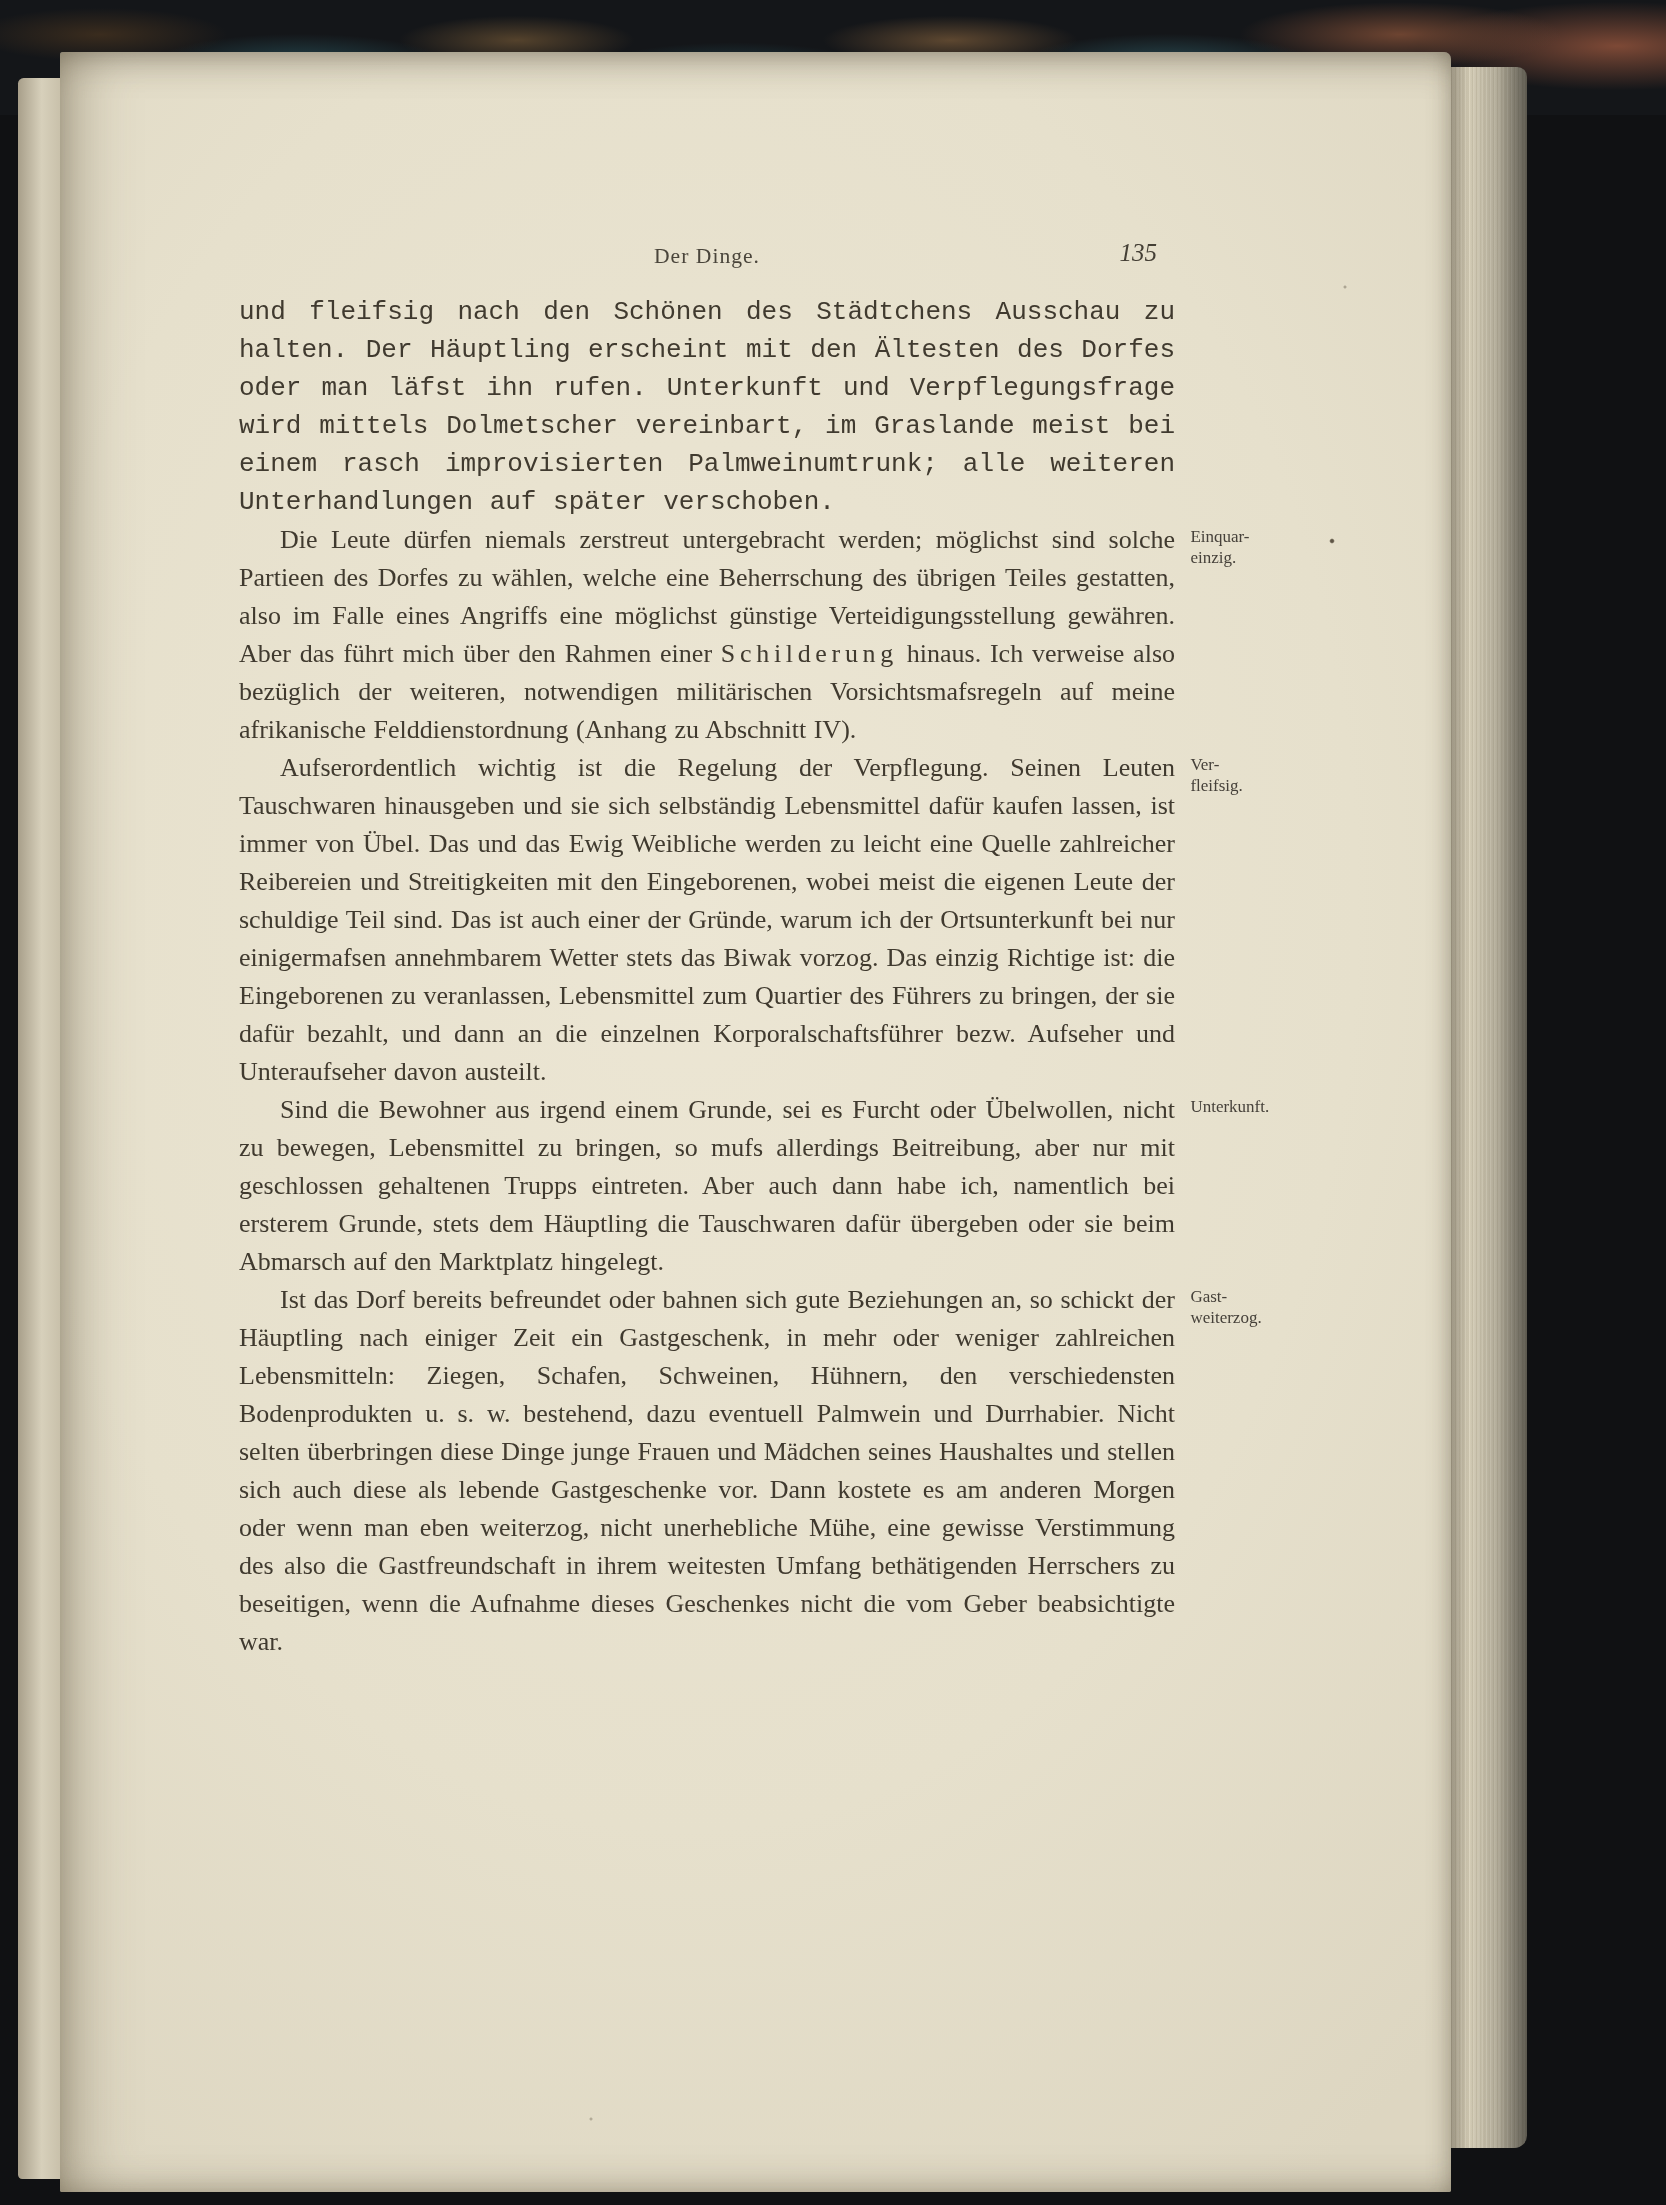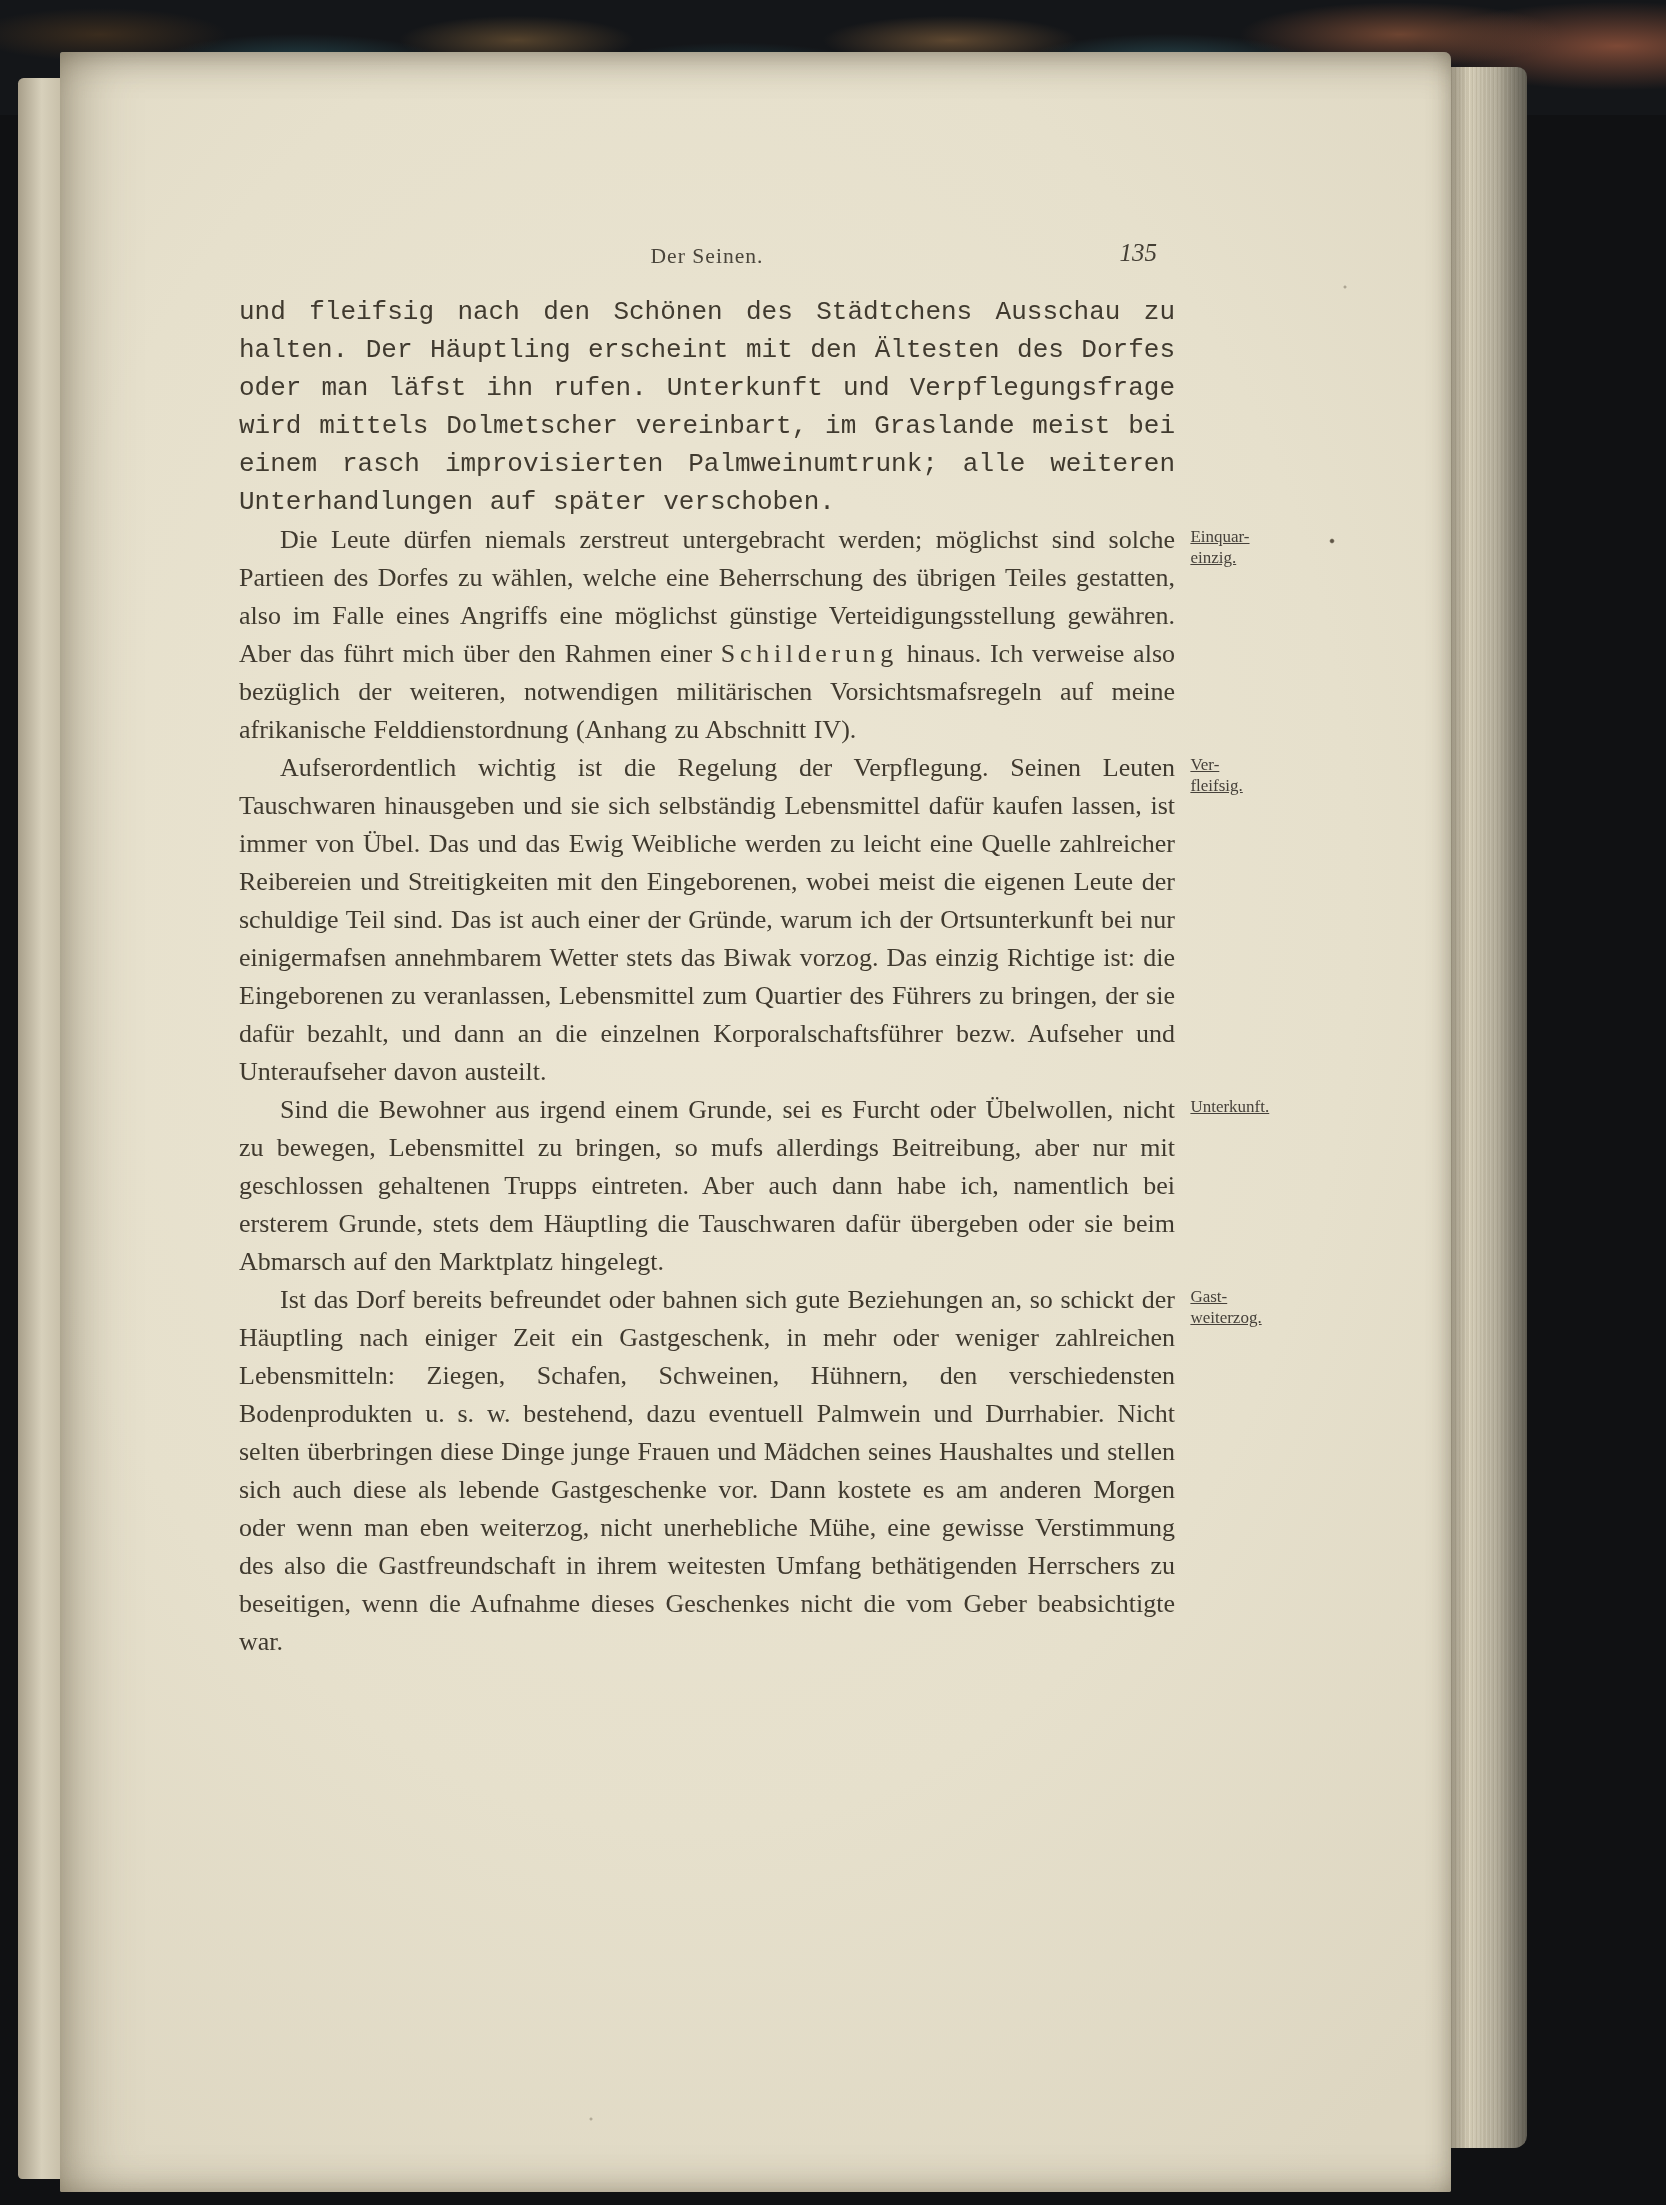--- a/index.html
+++ b/index.html
@@ -85,40 +85,40 @@
   }
   .para { margin: 0; text-indent: 41px; }
   .para.no-indent { text-indent: 0; font-family: Liberation Mono, monospace; }
   .para-wrap { position: relative; }
   .spaced { letter-spacing: .18em; margin-top: 8px; }
 
   .margin-note {
     position: absolute; left: calc(100% + 15.4px); top: 5.6px; width: 133px;
     font-size: 17px; line-height: 21px;
     text-align: left; text-indent: 0;
-    color: #46413a; word-spacing: 0; text-decoration: underline;
+    color: #46413a; word-spacing: 0;
   }
   .note-line { display: block; }
 </style>
 </head>
 <body>
 
 <div class="scene">
 
   <div class="cover-band"></div>
   <div class="flyleaf"></div>
   <div class="edge-stack"></div>
 
   <div class="book-page">
     <div class="specks"></div>
 
     <div class="page-inner">
 
       <div class="running-header">
-        <span class="header-title">Der Seinen.</span>
+        <span class="header-title">Der Dinge.</span>
         <span class="page-number">135</span>
       </div>
 
       <div class="text-block">
 
         <div class="para-wrap">
           <p class="para no-indent"><span>und fleifsig nach den Schönen des Städtchens Ausschau zu halten. Der Häuptling erscheint mit den Ältesten des Dorfes oder man läfst ihn rufen. Unterkunft und Verpflegungsfrage wird mittels Dolmetscher vereinbart, im Graslande meist bei einem rasch improvisierten Palmweinumtrunk; alle weiteren Unterhandlungen auf später verschoben.</span></p>
         </div>
 
         <div class="para-wrap">

